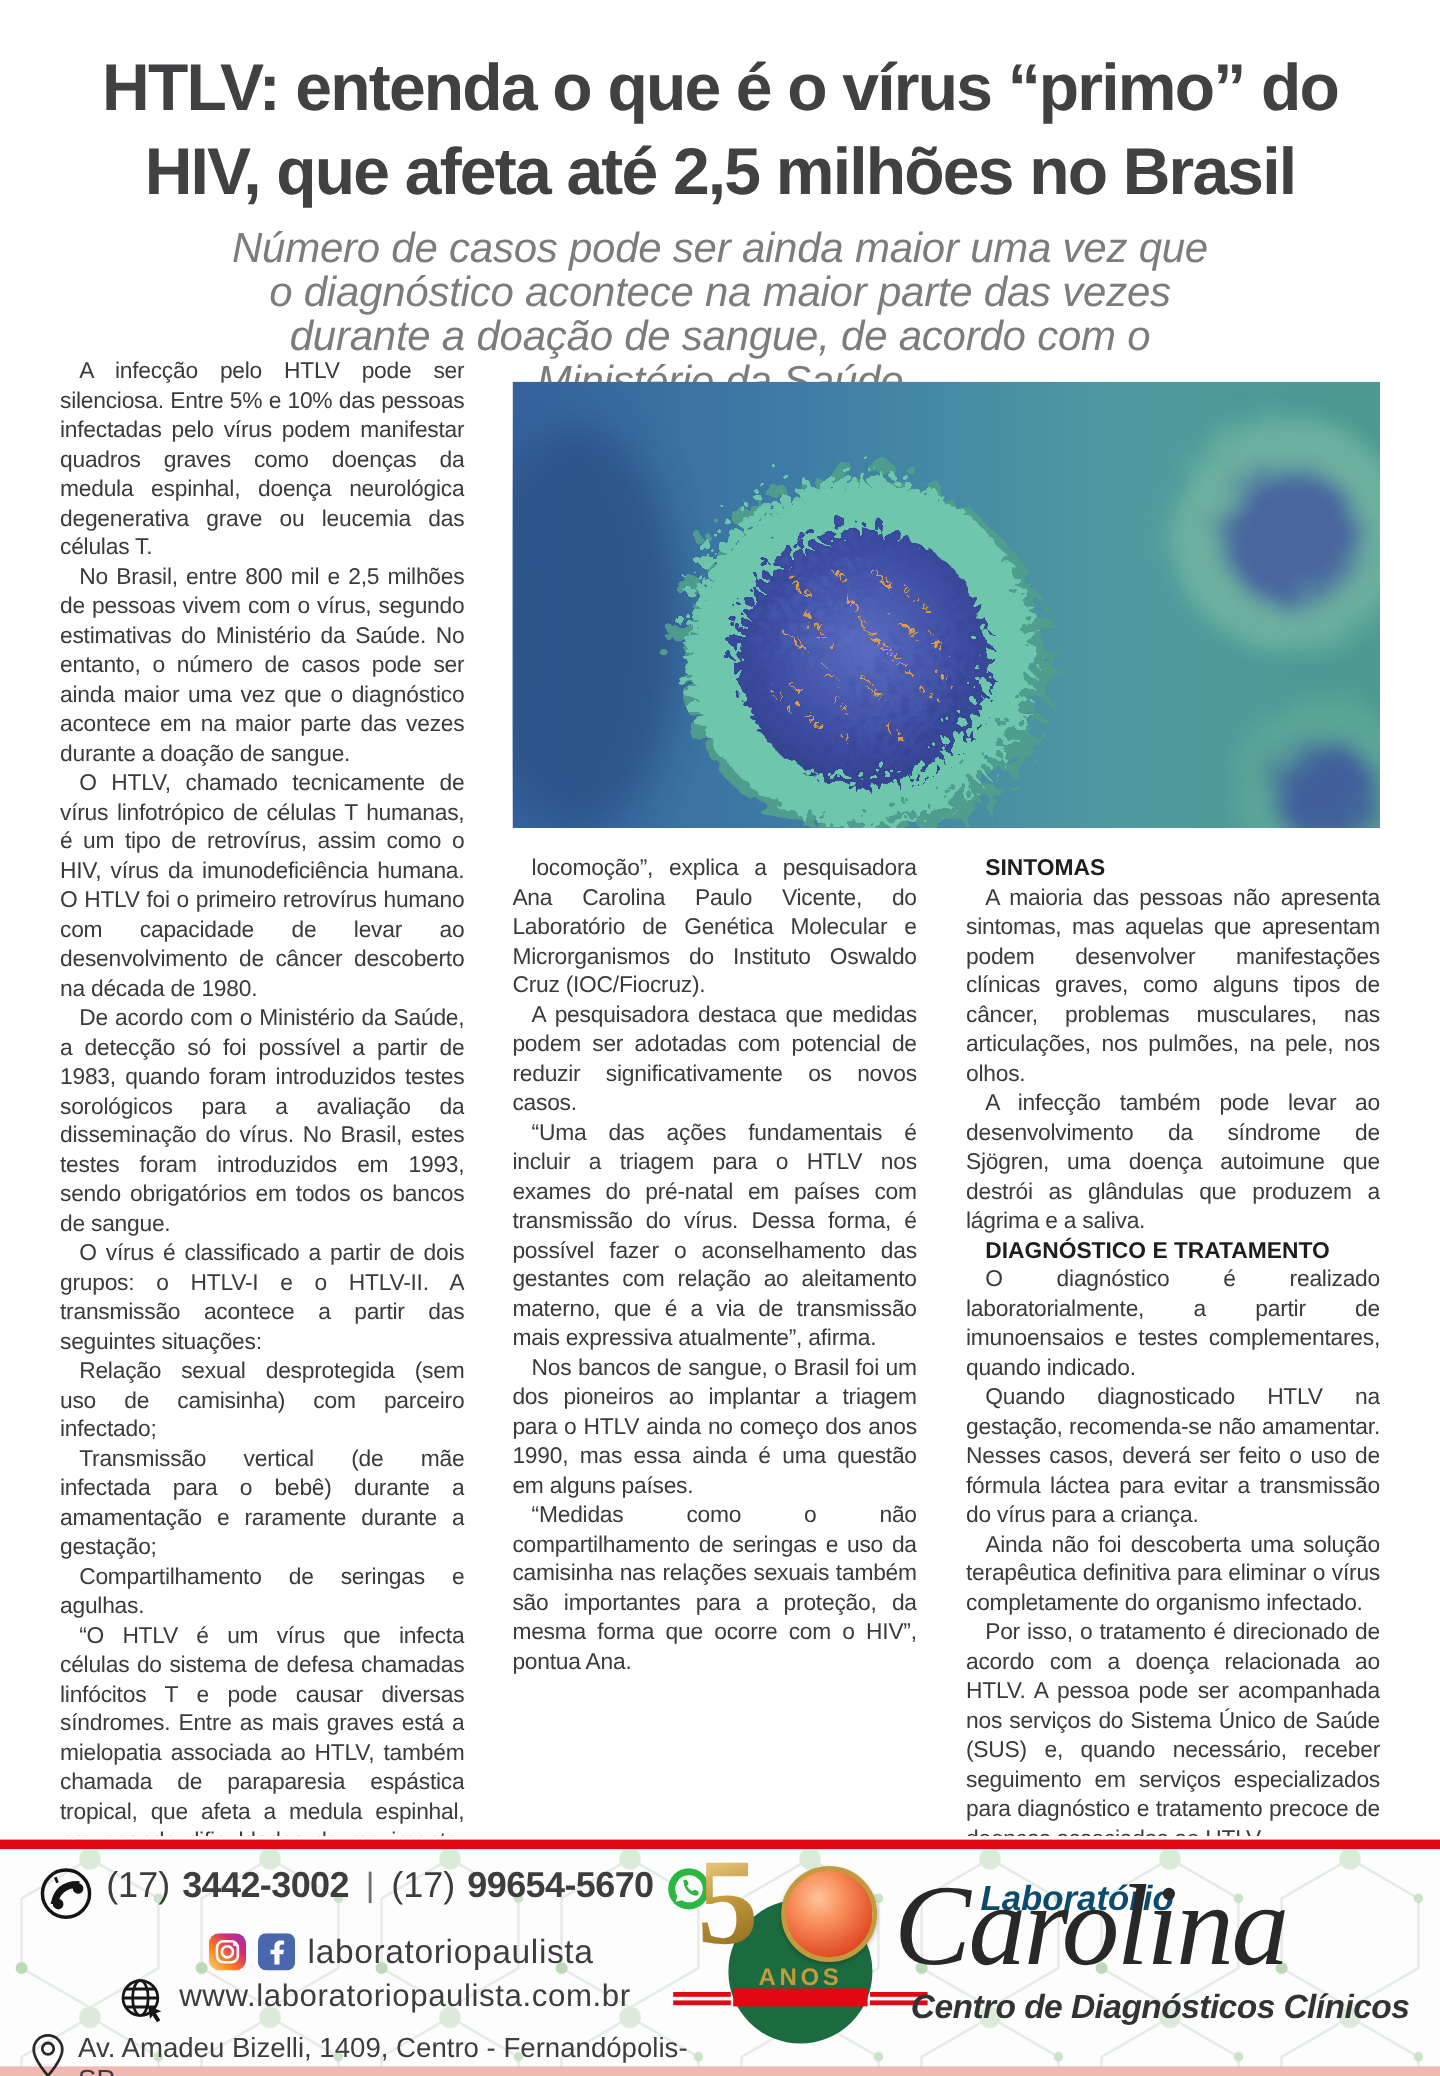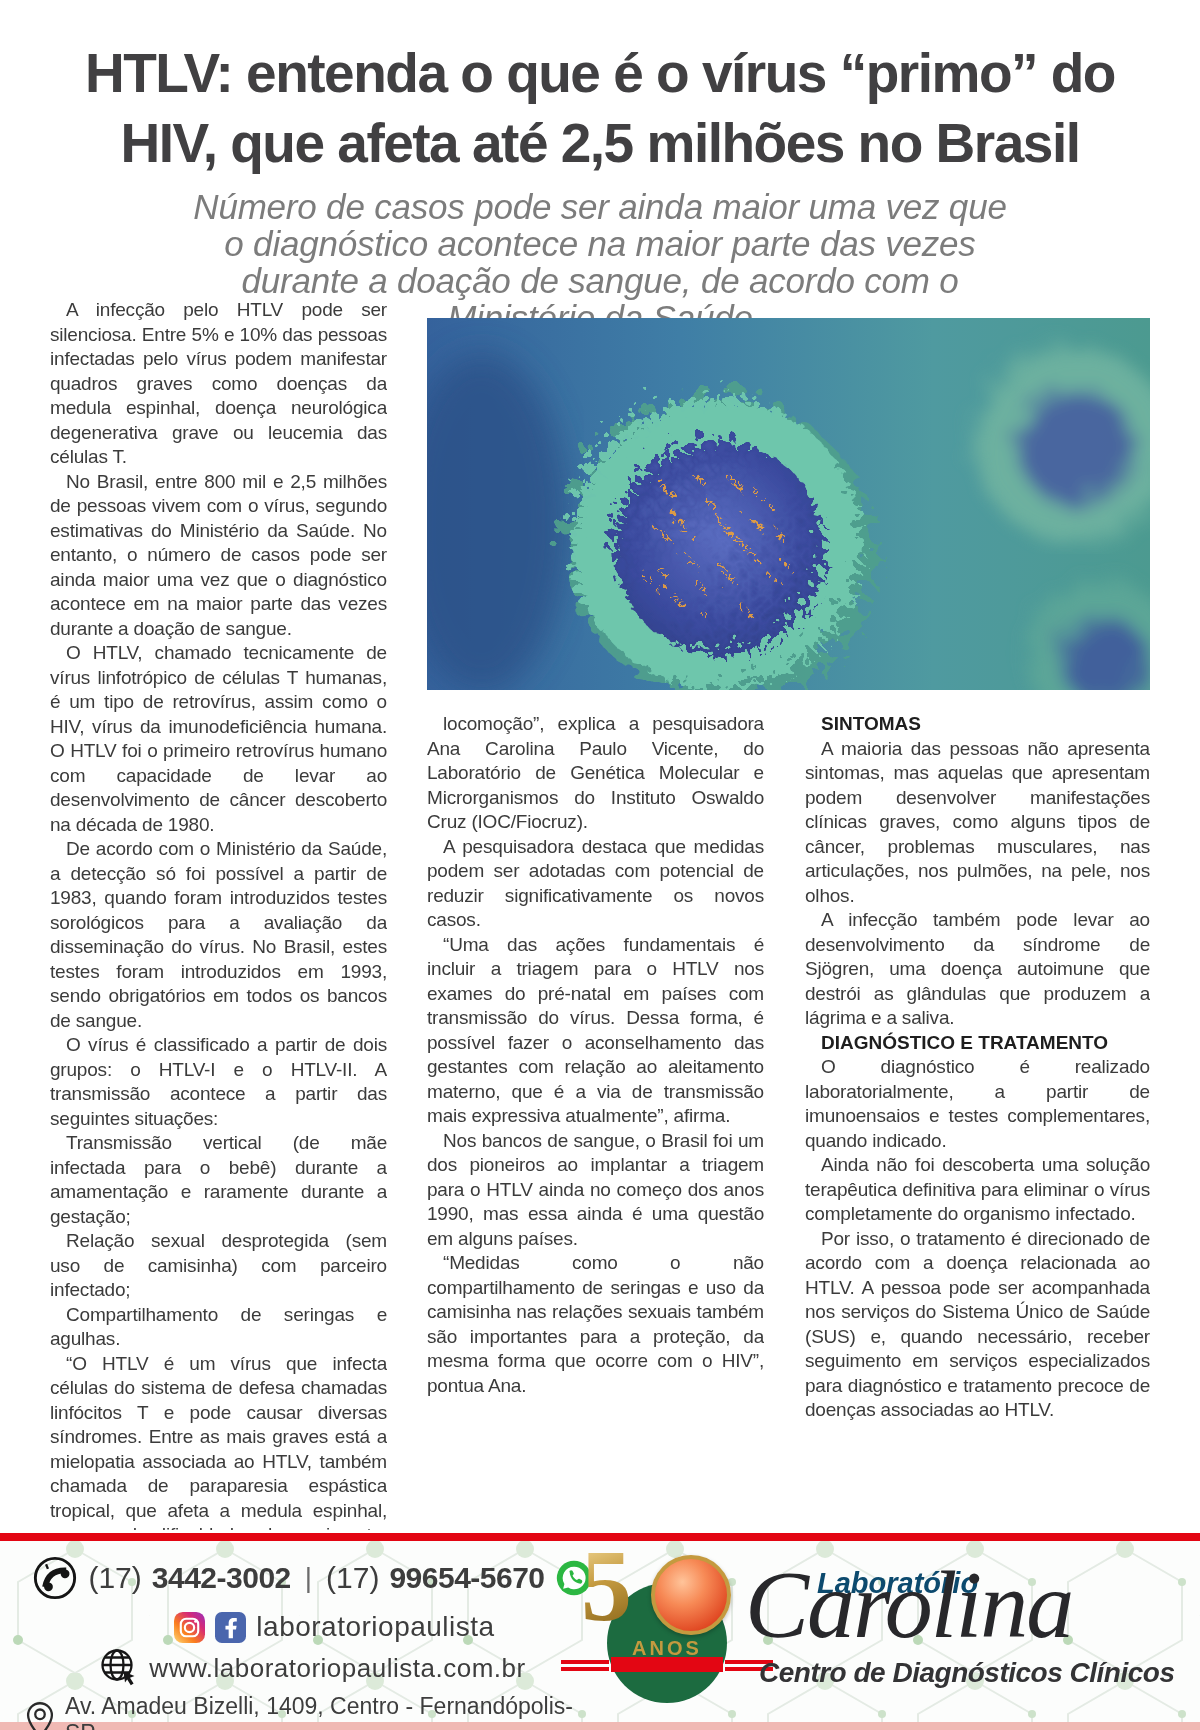--- a/index.html
+++ b/index.html
@@ -20,21 +20,21 @@
   .col2{left:427px;top:712px;width:337px;height:818px;}
   .col3{left:805px;top:712px;width:345px;height:818px;}
   .virus-wrap{position:absolute;left:427px;top:318px;width:723px;height:372px;overflow:hidden;}
   .virus-wrap svg{display:block;width:100%;height:100%;}
   
   .red-rule{position:absolute;left:0;top:1533px;width:1200px;height:8px;}
   .footer{position:absolute;left:0;top:1541px;width:1200px;height:189px;}
   .hex-bg{position:absolute;left:0;top:0;width:1200px;height:189px;}
   .contact{position:absolute;left:25px;top:10px;width:575px;display:flex;flex-direction:column;
            align-items:center;z-index:2;color:#3d3d3d;}
-  .row{display:flex;align-items:center;gap:10px;}
+  .row{display:flex;align-items:flex-start;gap:10px;}
   .row-phone{margin-top:4px;font-size:30px;}
   .row-phone .num{font-weight:bold;letter-spacing:-0.5px;}
   .row-phone .sep{color:#6b6b6b;font-weight:normal;margin:0 4px;font-size:28px;}
   .row-social{margin-top:10px;font-size:28px;letter-spacing:0.5px;padding-left:44px;}
   .row-web{margin-top:5px;font-size:26px;letter-spacing:0.5px;}
   .row-addr{margin-top:5px;font-size:23px;}
   .icon{display:inline-flex;align-items:center;justify-content:center;}
   
   .badge{position:absolute;left:575px;top:12px;width:195px;height:160px;z-index:2;}
   .badge-circle{position:absolute;left:32px;top:30px;width:120px;height:120px;border-radius:50%;}
@@ -143,40 +143,41 @@
       </g>
     </svg>
   </div>
 
   <div class="col col1">
     <p>A infecção pelo HTLV pode ser silenciosa. Entre 5% e 10% das pessoas infectadas pelo vírus podem manifestar quadros graves como doenças da medula espinhal, doença neurológica degenerativa grave ou leucemia das células T.</p>
     <p>No Brasil, entre 800 mil e 2,5 milhões de pessoas vivem com o vírus, segundo estimativas do Ministério da Saúde. No entanto, o número de casos pode ser ainda maior uma vez que o diagnóstico acontece em na maior parte das vezes durante a doação de sangue.</p>
     <p>O HTLV, chamado tecnicamente de vírus linfotrópico de células T humanas, é um tipo de retrovírus, assim como o HIV, vírus da imunodeficiência humana. O HTLV foi o primeiro retrovírus humano com capacidade de levar ao desenvolvimento de câncer descoberto na década de 1980.</p>
     <p>De acordo com o Ministério da Saúde, a detecção só foi possível a partir de 1983, quando foram introduzidos testes sorológicos para a avaliação da disseminação do vírus. No Brasil, estes testes foram introduzidos em 1993, sendo obrigatórios em todos os bancos de sangue.</p>
     <p>O vírus é classificado a partir de dois grupos: o HTLV-I e o HTLV-II. A transmissão acontece a partir das seguintes situações:</p>
+    <p>Relação sexual desprotegida (sem uso de camisinha) com parceiro infectado;</p>
     <p>Transmissão vertical (de mãe infectada para o bebê) durante a amamentação e raramente durante a gestação;</p>
-    <p>Relação sexual desprotegida (sem uso de camisinha) com parceiro infectado;</p>
     <p>Compartilhamento de seringas e agulhas.</p>
     <p>“O HTLV é um vírus que infecta células do sistema de defesa chamadas linfócitos T e pode causar diversas síndromes. Entre as mais graves está a mielopatia associada ao HTLV, também chamada de paraparesia espástica tropical, que afeta a medula espinhal, provocando dificuldades de movimento, até mesmo com perda da</p>
   </div>
 
   <div class="col col2">
     <p>locomoção”, explica a pesquisadora Ana Carolina Paulo Vicente, do Laboratório de Genética Molecular e Microrganismos do Instituto Oswaldo Cruz (IOC/Fiocruz).</p>
     <p>A pesquisadora destaca que medidas podem ser adotadas com potencial de reduzir significativamente os novos casos.</p>
     <p>“Uma das ações fundamentais é incluir a triagem para o HTLV nos exames do pré-natal em países com transmissão do vírus. Dessa forma, é possível fazer o aconselhamento das gestantes com relação ao aleitamento materno, que é a via de transmissão mais expressiva atualmente”, afirma.</p>
     <p>Nos bancos de sangue, o Brasil foi um dos pioneiros ao implantar a triagem para o HTLV ainda no começo dos anos 1990, mas essa ainda é uma questão em alguns países.</p>
     <p>“Medidas como o não compartilhamento de seringas e uso da camisinha nas relações sexuais também são importantes para a proteção, da mesma forma que ocorre com o HIV”, pontua Ana.</p>
   </div>
 
   <div class="col col3">
     <div class="col-heading">SINTOMAS</div>
     <p>A maioria das pessoas não apresenta sintomas, mas aquelas que apresentam podem desenvolver manifestações clínicas graves, como alguns tipos de câncer, problemas musculares, nas articulações, nos pulmões, na pele, nos olhos.</p>
     <p>A infecção também pode levar ao desenvolvimento da síndrome de Sjögren, uma doença autoimune que destrói as glândulas que produzem a lágrima e a saliva.</p>
     <div class="col-heading">DIAGNÓSTICO E TRATAMENTO</div>
     <p>O diagnóstico é realizado laboratorialmente, a partir de imunoensaios e testes complementares, quando indicado.</p>
+    <p>Quando diagnosticado HTLV na gestação, recomenda-se não amamentar. Nesses casos, deverá ser feito o uso de fórmula láctea para evitar a transmissão do vírus para a criança.</p>
     <p>Ainda não foi descoberta uma solução terapêutica definitiva para eliminar o vírus completamente do organismo infectado.</p>
     <p>Por isso, o tratamento é direcionado de acordo com a doença relacionada ao HTLV. A pessoa pode ser acompanhada nos serviços do Sistema Único de Saúde (SUS) e, quando necessário, receber seguimento em serviços especializados para diagnóstico e tratamento precoce de doenças associadas ao HTLV.</p>
   </div>
 
   <div class="red-rule" style="background:#e30613;"></div>
 
   <div class="footer">
     <svg class="hex-bg">
       <defs>
         <pattern id="hexp" width="150" height="132" patternUnits="userSpaceOnUse">

